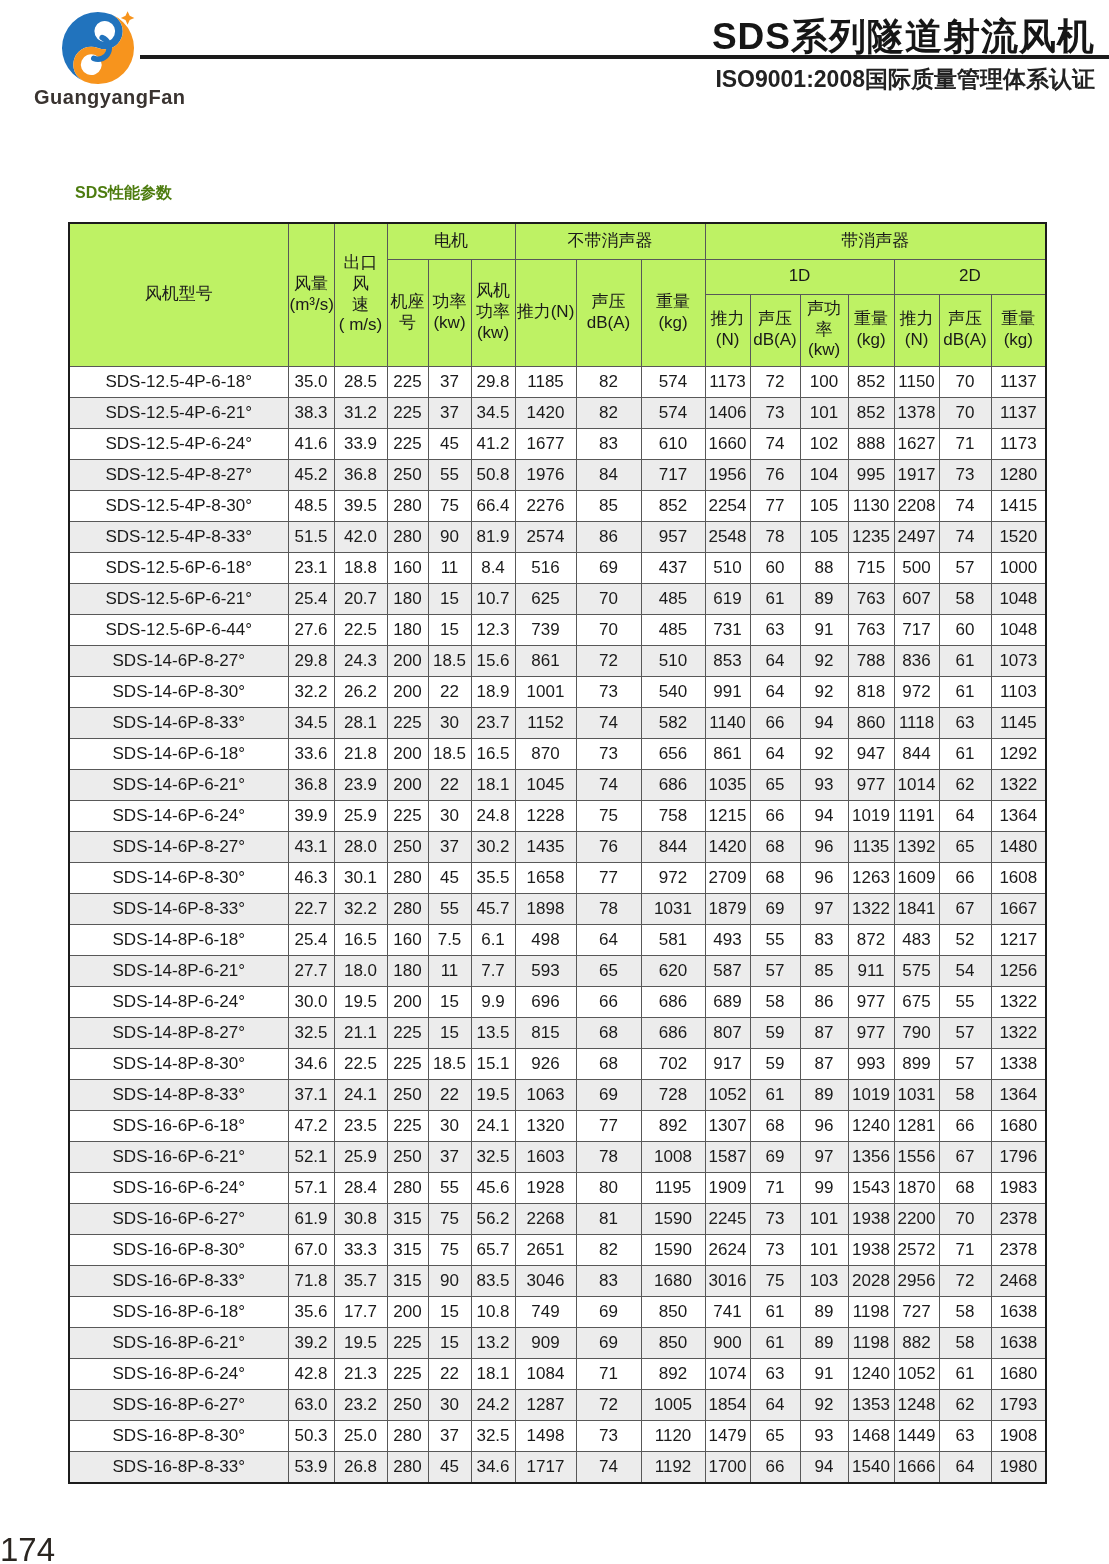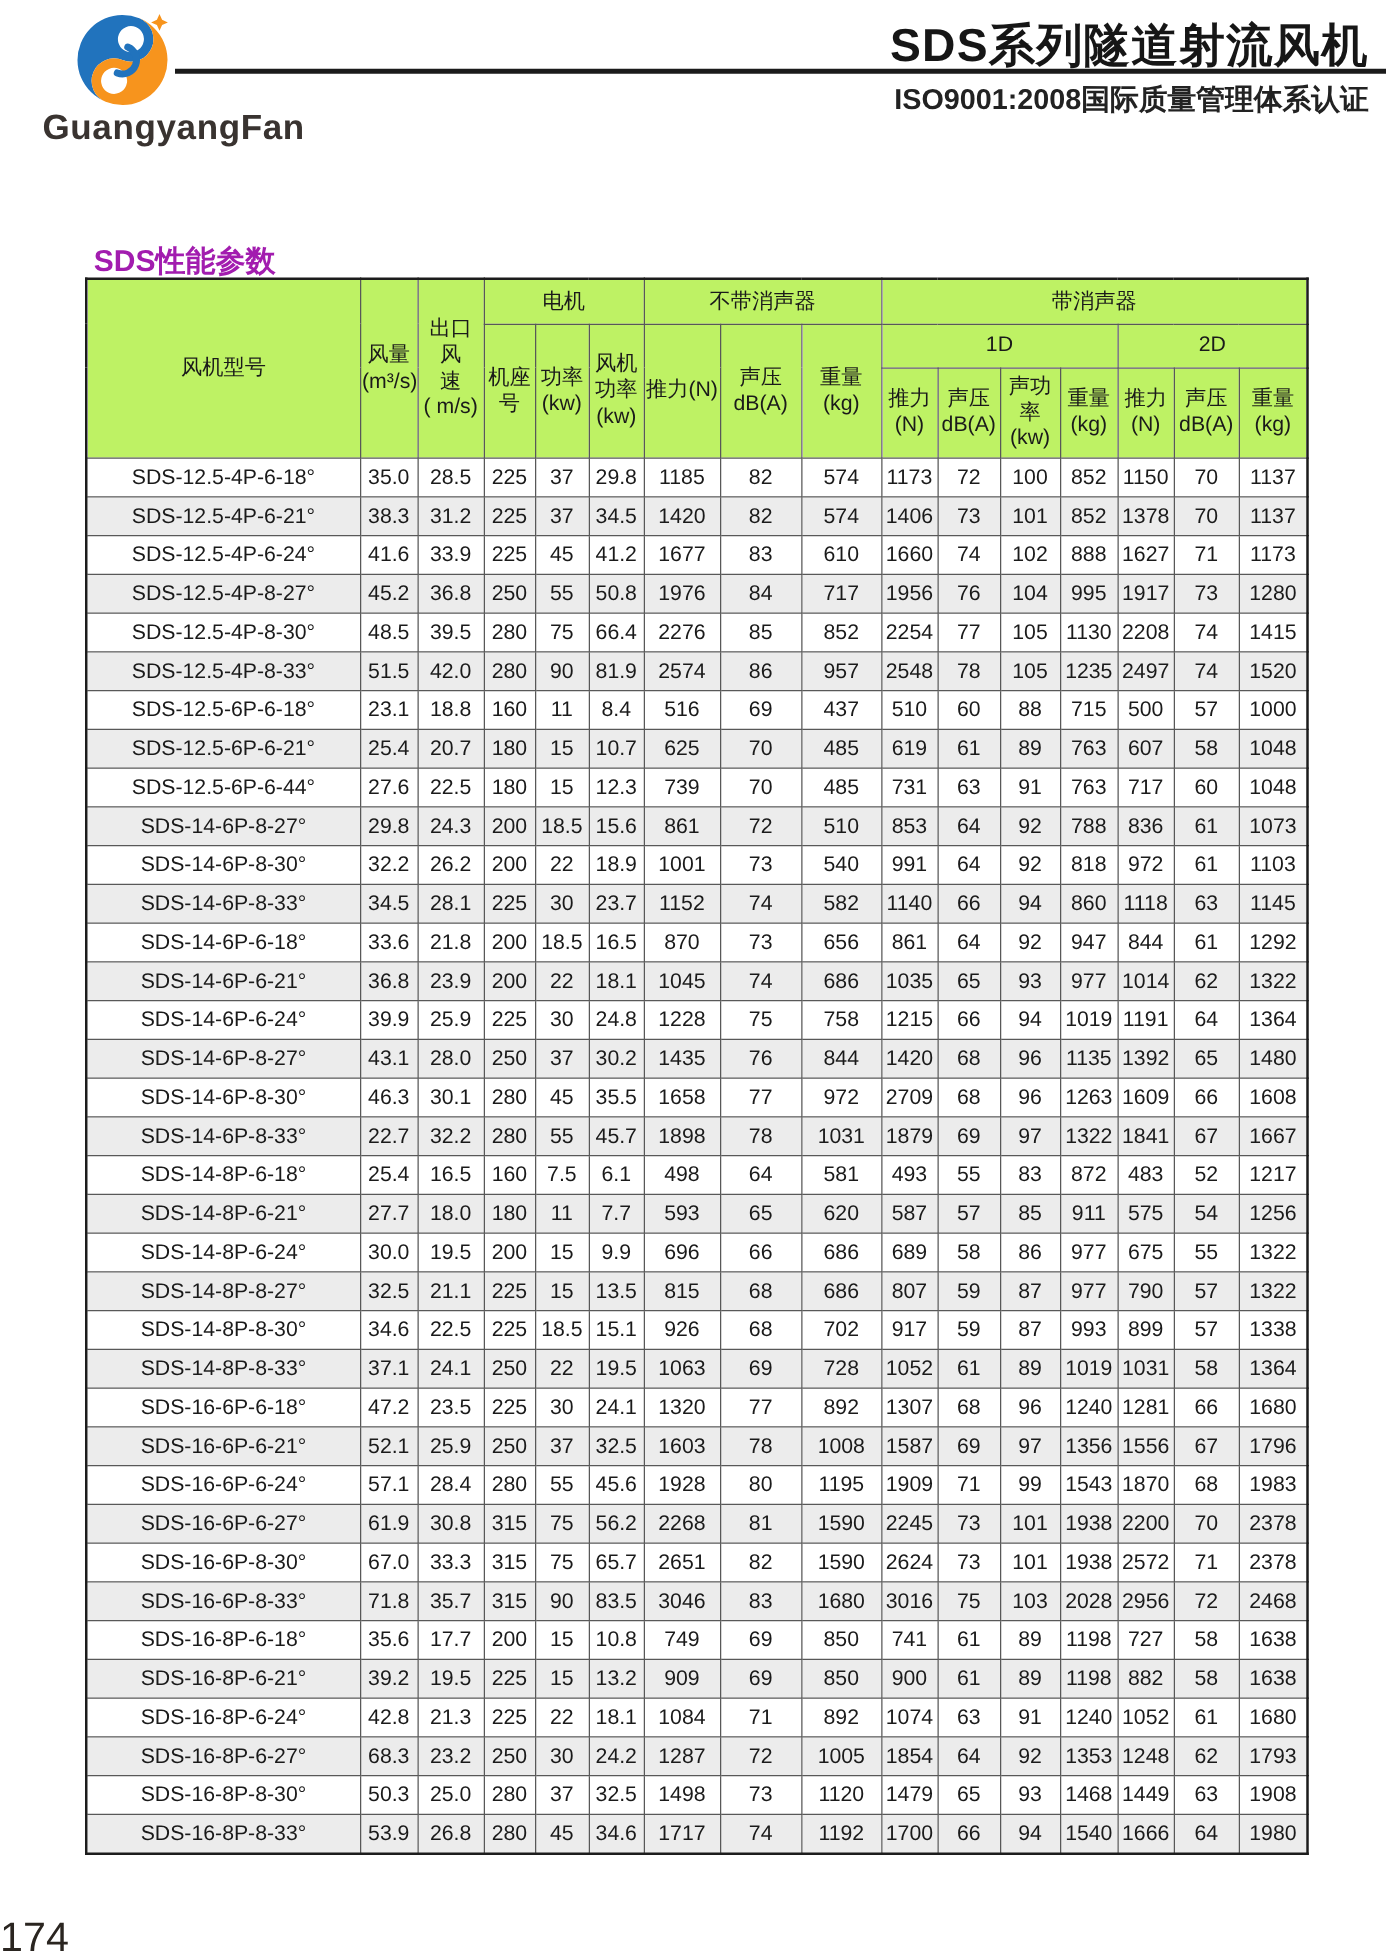--- a/index.html
+++ b/index.html
@@ -4,31 +4,31 @@
 <style>
   html,body { margin:0; padding:0; }
   body {
     width:1109px; height:1564px; background:#ffffff; position:relative;
     font-family:"Liberation Sans","DejaVu Sans",sans-serif; color:#1a1a1a;
     overflow:hidden;
   }
   
   .logo-wrap { position:absolute; left:34px; top:8px; width:128px; text-align:center; }
   .logo-svg { display:block; margin:0 auto; }
-  .logo-text { font-size:28px; font-weight:bold; color:#393330; letter-spacing:0.5px; margin-top:-2px; }
+  .logo-text { font-size:20px; font-weight:bold; color:#393330; letter-spacing:0.5px; margin-top:-2px; }
   .doc-title {
     position:absolute; right:14px; top:12px; font-size:37px; font-weight:bold;
     letter-spacing:1px; color:#161616; white-space:nowrap;
   }
   .title-rule { position:absolute; left:140px; right:0; top:55px; height:4px; background:#1b1b1b; }
   .doc-subtitle {
     position:absolute; right:14px; top:64px; font-size:23px; font-weight:bold;
     color:#222; white-space:nowrap;
   }
-  .section-title { position:absolute; left:75px; top:193px; font-size:24px; font-weight:bold; color:#a21caf; }
+  .section-title { position:absolute; left:75px; top:183px; font-size:16px; font-weight:bold; color:#4d7c0f; }
 
   
   .spec-table {
     position:absolute; left:68px; top:222px; width:977px;
     border-collapse:collapse; table-layout:fixed;
     font-size:17px; text-align:center; border:2px solid #1c1c1c;
   }
   .spec-table th, .spec-table td { border:1px solid #585858; padding:0 1px; overflow:hidden; }
   .spec-table th {
     background:#bef264; font-weight:normal; white-space:pre-line; line-height:1.22;
@@ -720,21 +720,21 @@
         <td>1074</td>
         <td>63</td>
         <td>91</td>
         <td>1240</td>
         <td>1052</td>
         <td>61</td>
         <td>1680</td>
       </tr>
       <tr>
         <td>SDS-16-8P-6-27°</td>
-        <td>68.3</td>
+        <td>63.0</td>
         <td>23.2</td>
         <td>250</td>
         <td>30</td>
         <td>24.2</td>
         <td>1287</td>
         <td>72</td>
         <td>1005</td>
         <td>1854</td>
         <td>64</td>
         <td>92</td>

